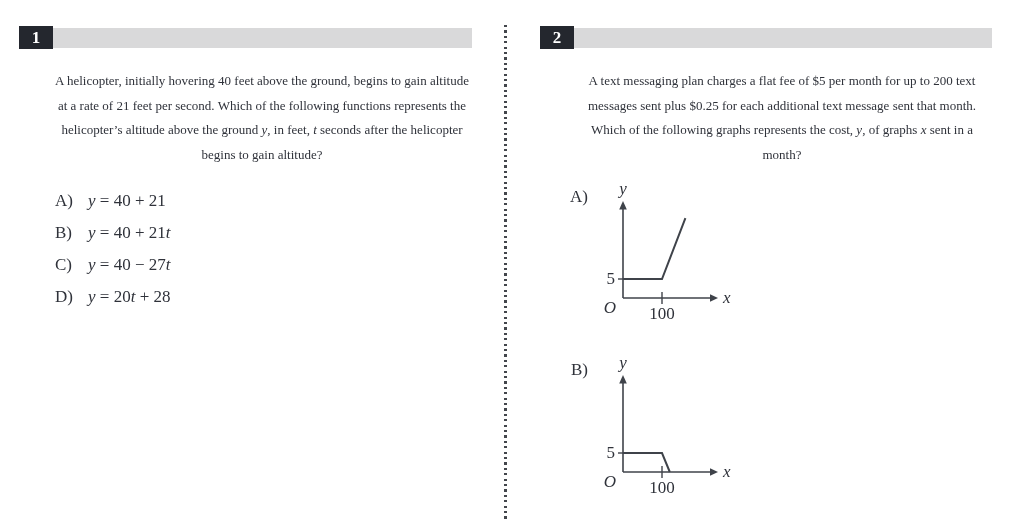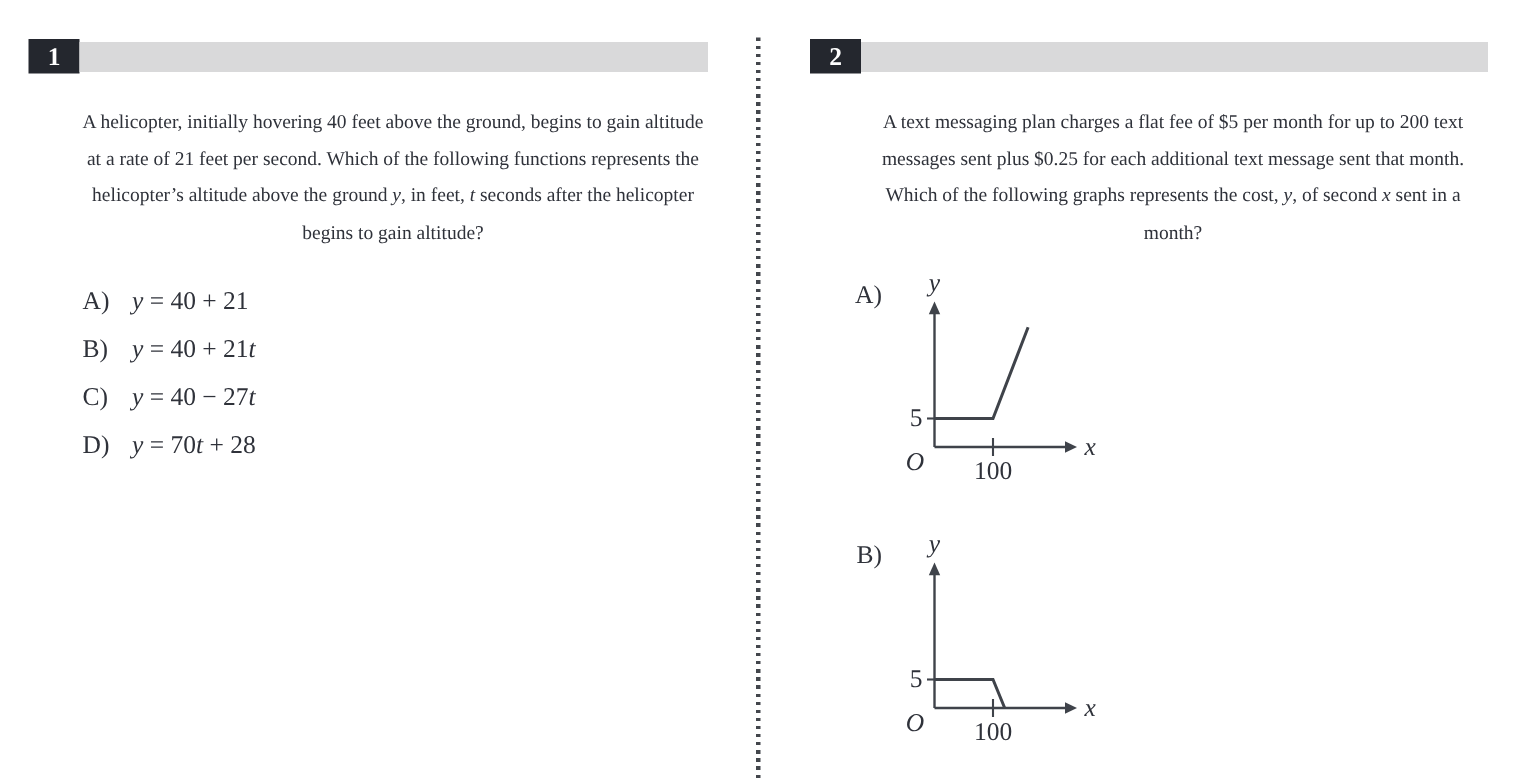--- a/index.html
+++ b/index.html
@@ -72,32 +72,32 @@
       <div class="choice">
         <span class="choice-label">B)</span>
         <span class="choice-eq"><span class="var">y</span><span> = 40 + 21</span><span class="var">t</span></span>
       </div>
       <div class="choice">
         <span class="choice-label">C)</span>
         <span class="choice-eq"><span class="var">y</span><span> = 40 − 27</span><span class="var">t</span></span>
       </div>
       <div class="choice">
         <span class="choice-label">D)</span>
-        <span class="choice-eq"><span class="var">y</span><span> = 70</span><span class="var">t</span><span> + 28</span></span>
+        <span class="choice-eq"><span class="var">y</span><span> = 20</span><span class="var">t</span><span> + 28</span></span>
       </div>
     </div>
   </section>
 
   <section>
     <header class="qheader q2">
       <div class="qnum">2</div>
       <div class="qbar"></div>
     </header>
 
-    <p class="stem q2"><span>A text messaging plan charges a flat fee of $5 per month for up to 200 text messages sent plus $0.25 for each additional text message sent that month. Which of the following graphs represents the cost, </span><span class="var">y</span><span>, of second </span><span class="var">x</span><span> sent in a month?</span></p>
+    <p class="stem q2"><span>A text messaging plan charges a flat fee of $5 per month for up to 200 text messages sent plus $0.25 for each additional text message sent that month. Which of the following graphs represents the cost, </span><span class="var">y</span><span>, of graphs </span><span class="var">x</span><span> sent in a month?</span></p>
 
     <span class="graph-label a">A)</span>
     <svg class="graph-svg a" viewBox="0 0 140 144">
         <line x1="26" y1="118" x2="26" y2="29" stroke="#3f434a" stroke-width="1.6"></line>
         <line x1="26" y1="118" x2="113" y2="118" stroke="#3f434a" stroke-width="1.6"></line>
         <polygon points="26,21 22.2,29.5 29.8,29.5" fill="#3f434a"></polygon>
         <polygon points="121,118 113,114.2 113,121.8" fill="#3f434a"></polygon>
         <line x1="65" y1="112" x2="65" y2="124" stroke="#3f434a" stroke-width="1.4"></line>
         <text x="65" y="139" font-size="17" text-anchor="middle">100</text>
         <line x1="21" y1="99" x2="26" y2="99" stroke="#3f434a" stroke-width="1.4"></line>

